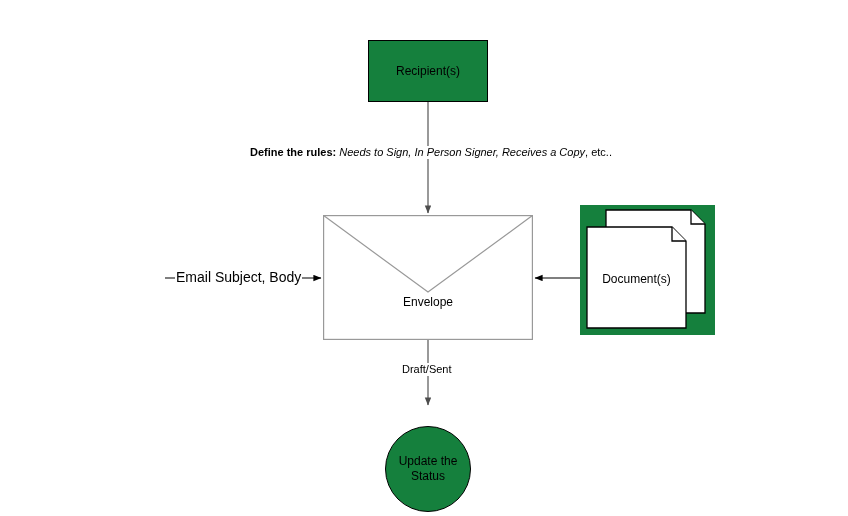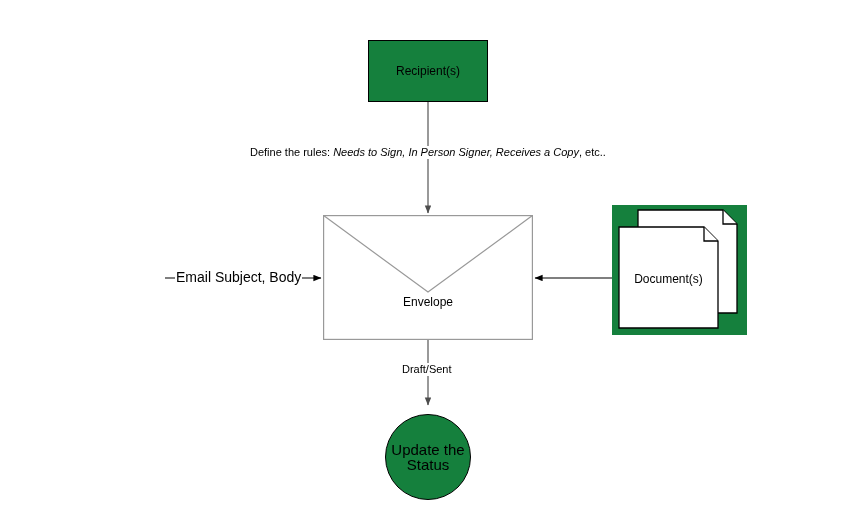--- a/index.html
+++ b/index.html
@@ -62,21 +62,21 @@
     position: absolute;
     left: 0;
     top: 80px;
     width: 210px;
     text-align: center;
     font-size: 12px;
     color: #000;
   }
   
   #documents-shape {
-    left: 612px;
+    left: 580px;
     top: 205px;
     width: 135px;
     height: 130px;
   }
   #documents-shape svg {
     position: absolute;
     left: 0;
     top: 0;
   }
   #documents-label {
@@ -84,26 +84,26 @@
     left: 7px;
     top: 67px;
     width: 99px;
     text-align: center;
     font-size: 12px;
     color: #000;
   }
   
   #status-circle {
     left: 385px;
-    top: 414px;
+    top: 426px;
     width: 86px;
     height: 86px;
     border: 1.3px solid #000000;
     border-radius: 50%;
-    font-size: 15px;
+    font-size: 12px;
     line-height: 15px;
   }
   
   #connectors {
     position: absolute;
     left: 0;
     top: 0;
     width: 848px;
     height: 516px;
   }
@@ -114,21 +114,21 @@
     line-height: 13px;
     color: #000;
     background: #ffffff;
     white-space: nowrap;
   }
   #rules-label {
     left: 248px;
     top: 146px;
     padding: 0 2px;
   }
-  #rules-label .bold { font-weight: normal; }
+  #rules-label .bold { font-weight: bold; }
   #rules-label .ital { font-style: italic; }
   #email-label {
     left: 175px;
     top: 271px;
     padding: 0 1px;
     font-size: 14px;
   }
   #draft-label {
     left: 400px;
     top: 363px;

